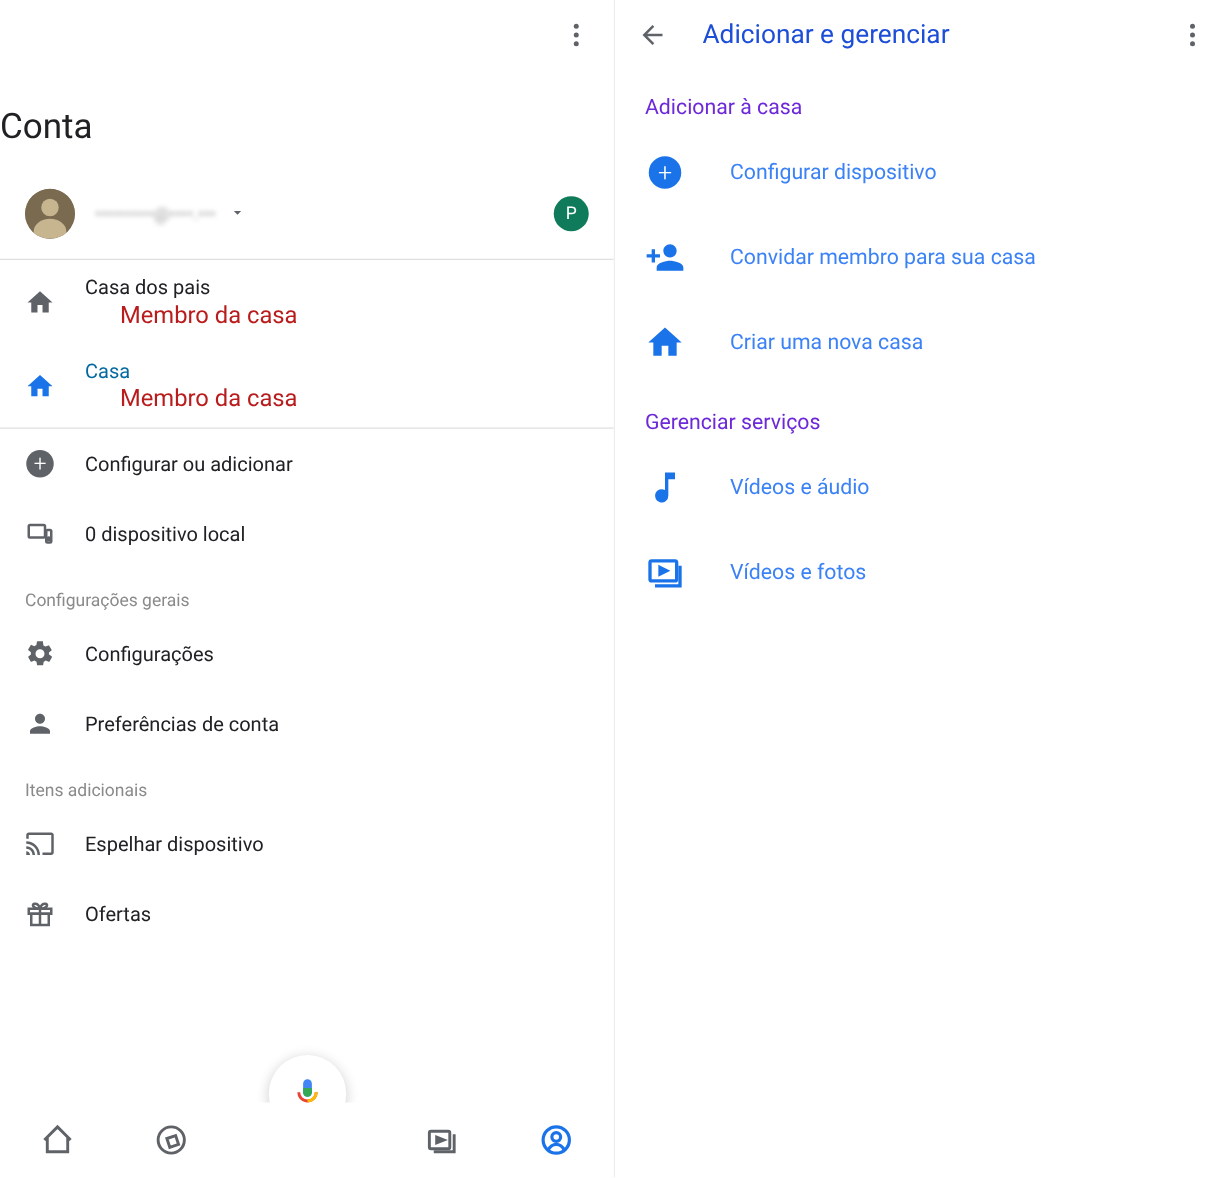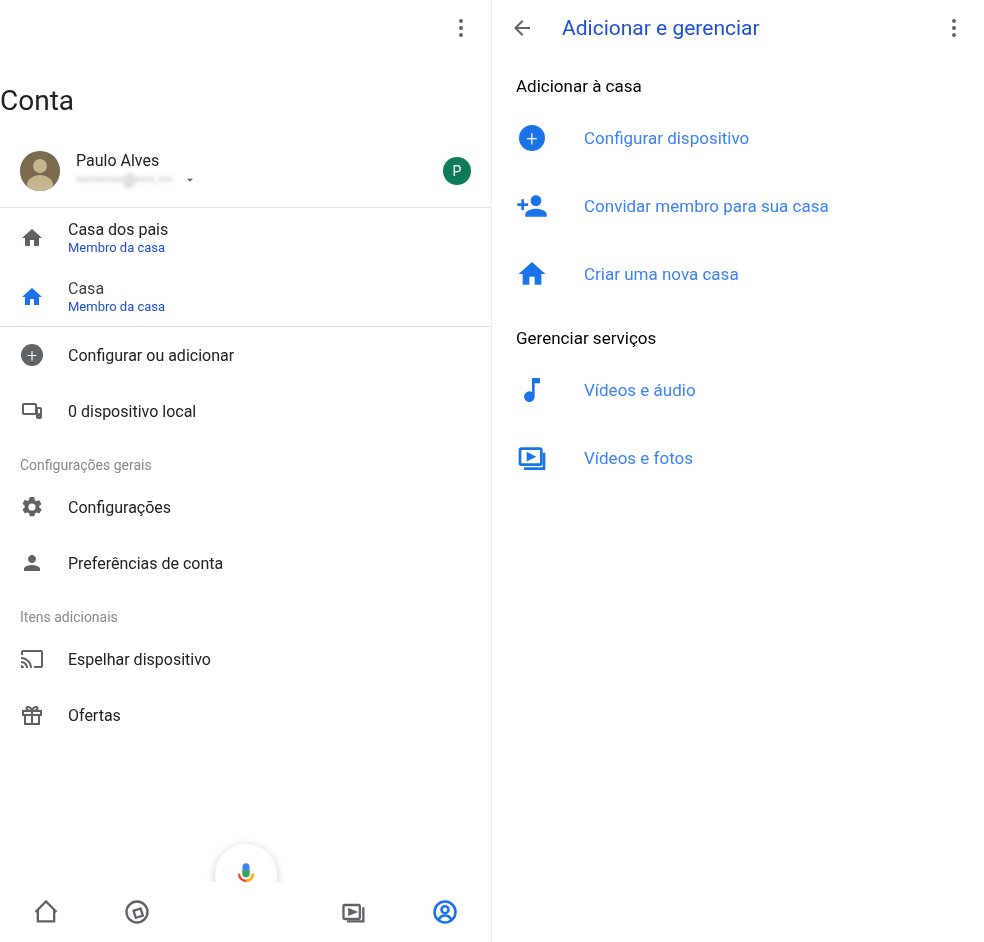--- a/index.html
+++ b/index.html
@@ -37,41 +37,41 @@
     .account-name { font-size: 16px; color: #202124; font-weight: 400; }
     .account-email { font-size: 14px; color: #a0a0a0; filter: blur(2px); margin-top: 2px; display:inline-block; }
     .chevron { margin-left: 6px; color: #5f6368; display:inline-block; vertical-align: middle; }
     .badge { width: 28px; height: 28px; border-radius: 50%; background: #0f7b5a; color: #fff; font-size: 14px; display: flex; align-items: center; justify-content: center; margin-left: 10px; }
     
     .divider { height: 1px; background: #e0e0e0; }
     
     .list-item { display: flex; align-items: center; padding: 12px 20px; min-height: 56px; }
     .list-item .icon { margin-right: 24px; color: #5f6368; }
     .list-item.active .icon { color: #1a73e8; }
-    .list-item.active .item-title { color: #404040; }
+    .list-item.active .item-title { color: #0369a1; }
     .item-text { flex: 1; }
     .item-title { font-size: 16px; color: #202124; }
-    .item-sub { font-size: 13px; color: #1d4ed8; margin-top: 1px; }
+    .item-sub { font-size: 19px; color: #b91c1c; margin-top: 1px; margin-left: 28px; }
     
     .section-header { font-size: 14px; color: #8a8a8a; padding: 18px 20px 6px; }
     
     
     .bottom-nav { position: absolute; bottom: 0; left: 0; right: 0; height: 60px; display: flex; align-items: center; justify-content: space-around; background: #fff; }
     .nav-item { width: 28px; height: 28px; color: #5f6368; display:flex; align-items:center; justify-content:center; }
     .nav-item.active { color: #1a73e8; }
     
     .fab { position: absolute; bottom: 36px; left: 50%; transform: translateX(-50%); width: 62px; height: 62px; border-radius: 50%; background: #fff; box-shadow: 0 2px 10px rgba(0,0,0,0.2); display: flex; align-items: center; justify-content: center; }
     .fab svg { width: 28px; height: 28px; }
     
     
     .topbar-right { height: 56px; display: flex; align-items: center; padding: 0 18px; }
     .back-btn { width: 24px; height: 24px; color: #5f6368; margin-right: 28px; }
     .topbar-title { font-size: 21px; color: #1d4ed8; flex: 1; }
     
-    .r-section-header { font-size: 17px; color: #000000; padding: 20px 24px 8px; }
+    .r-section-header { font-size: 17px; color: #6d28d9; padding: 20px 24px 8px; }
     .r-item { display: flex; align-items: center; padding: 18px 24px; }
     .r-icon { width: 32px; height: 32px; display: flex; align-items: center; justify-content: center; margin-right: 36px; color: #1a73e8; flex-shrink: 0; }
     .r-item-label { font-size: 17px; color: #3b82f6; }
     
     .plus-circle { width: 26px; height: 26px; border-radius: 50%; background: #1a73e8; color: #fff; display:flex; align-items:center; justify-content:center; font-size: 20px; font-weight: 300; }
     .plus-circle-gray { background: #5f6368; }
   </style>
 </head>
 <body>
 
@@ -88,21 +88,20 @@
 
   <div class="account-row">
     <div class="avatar">
       <svg viewBox="0 0 40 40">
           <circle cx="20" cy="20" r="20" fill="#7a6a50"></circle>
           <circle cx="20" cy="15" r="7" fill="#c7b590"></circle>
           <ellipse cx="20" cy="34" rx="13" ry="10" fill="#c7b590"></ellipse>
         </svg>
     </div>
     <div class="account-text">
-      <div class="account-name">Paulo Alves</div>
       <div>
         <span class="account-email">••••••••••@••••.•••</span>
         <span class="chevron">
           <svg width="14" height="14" viewBox="0 0 24 24">
               <path d="M7 10l5 5 5-5z" fill="currentColor"></path>
             </svg>
         </span>
       </div>
     </div>
     <div class="badge">P</div>

